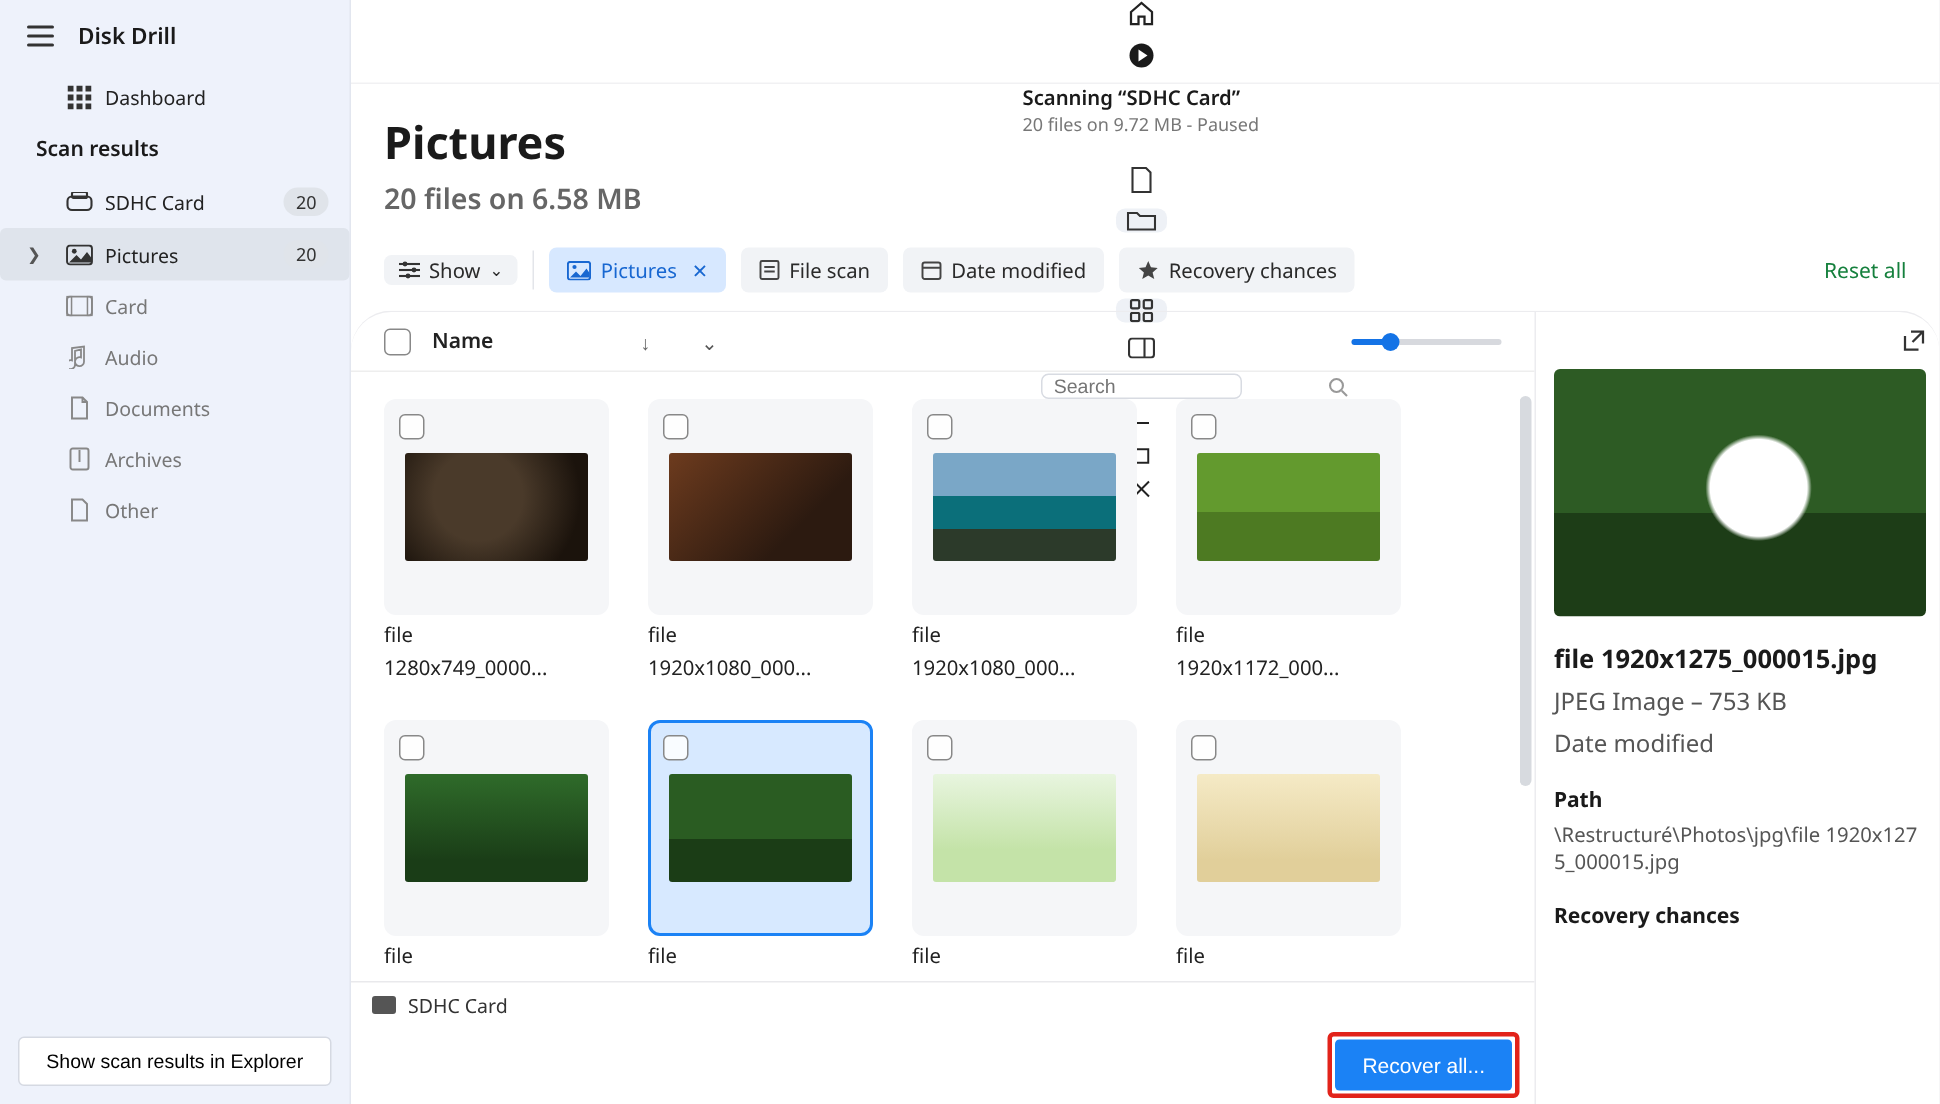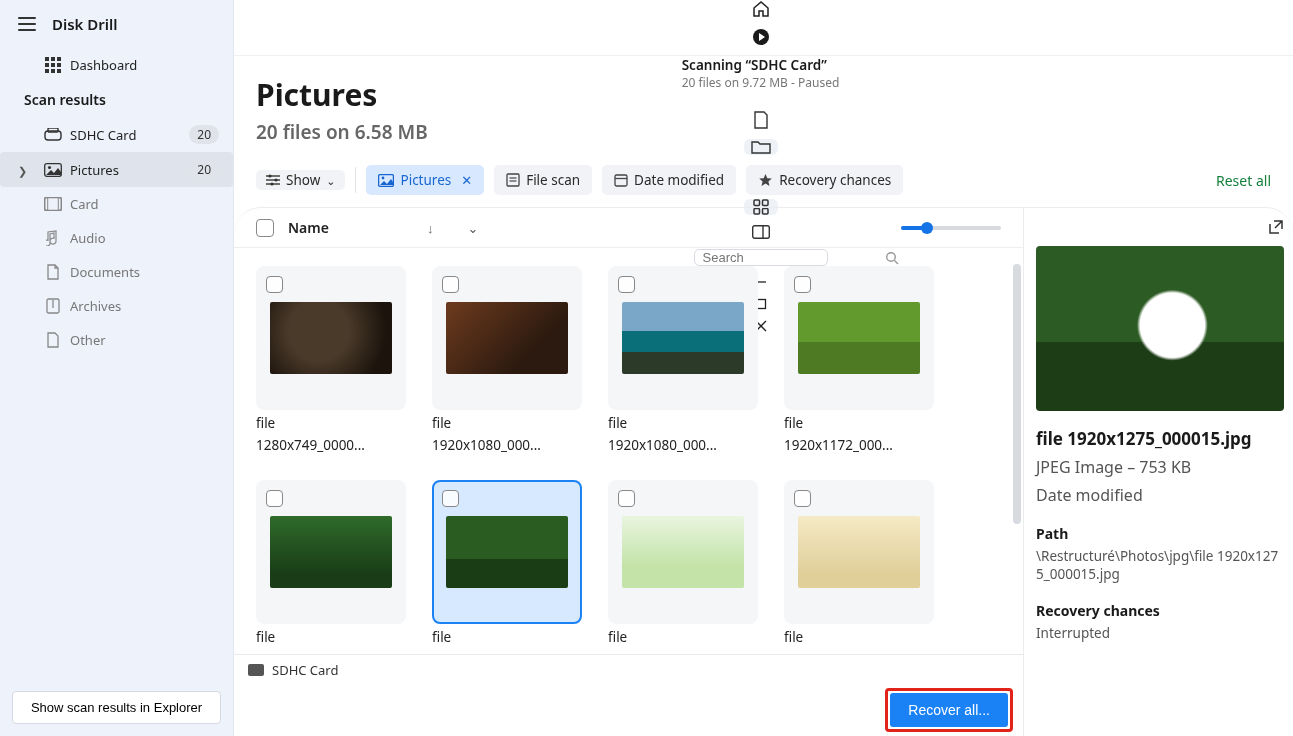--- a/index.html
+++ b/index.html
@@ -544,17 +544,16 @@
         </div>
         <div class="preview-img"></div>
         <div class="preview-title">file 1920x1275_000015.jpg</div>
         <div class="preview-meta">JPEG Image – 753 KB</div>
         <div class="preview-meta">Date modified</div>
 
         <div class="preview-label">Path</div>
         <div class="preview-val">\Restructuré\Photos\jpg\file 1920x1275_000015.jpg</div>
 
         <div class="preview-label">Recovery chances</div>
-        <div class="preview-val">Interrupted</div>
       </aside>
     </div>
   </div>
 </div>
 
 </body></html>

